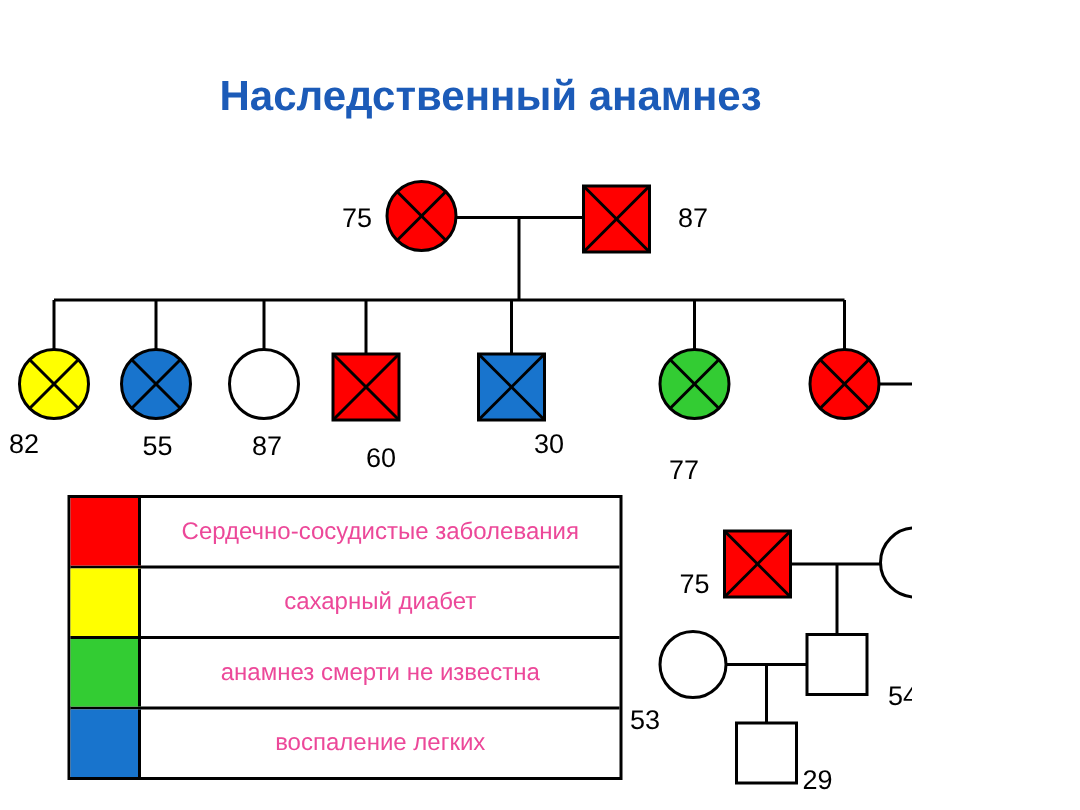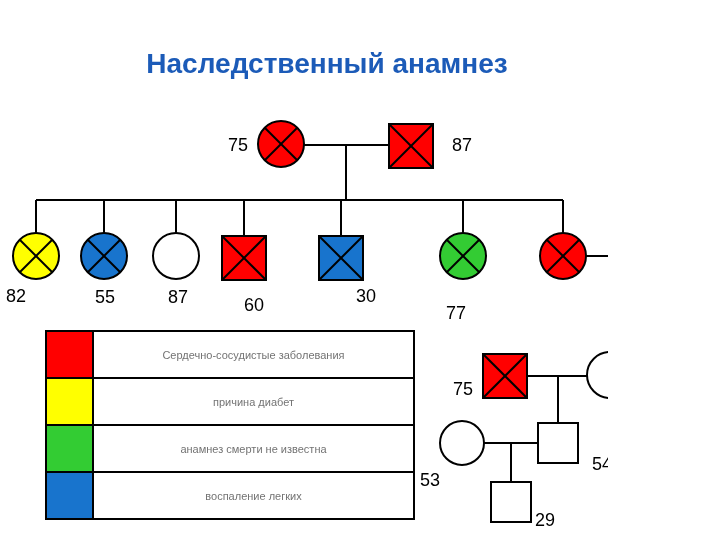--- a/index.html
+++ b/index.html
@@ -19,21 +19,21 @@
   .arrowline{stroke-width:7;}
   .legend{
     position:absolute;left:45px;top:330px;width:370px;
     border:2px solid #000;background:#fff;box-sizing:border-box;
   }
   .legend-row{display:flex;height:45px;border-bottom:2px solid #000;}
   .legend-row:last-child{border-bottom:none;}
   .legend-swatch{width:45px;border-right:2px solid #000;flex:none;}
   .legend-label{
     flex:1;display:flex;align-items:center;justify-content:center;
-    font-size:11px;color:#737373;text-align:center;
+    font-size:16px;color:#ec4899;text-align:center;
   }
 </style>
 </head>
 <body>
 
 <div class="slide">
 
   <div class="title">Наследственный анамнез</div>
 
   <svg class="pedigree" width="720" height="540" viewBox="0 0 720 540" xmlns="http://www.w3.org/2000/svg">
@@ -147,21 +147,21 @@
     </g>
   </svg>
 
   <div class="legend">
     <div class="legend-row">
       <div class="legend-swatch" style="background: rgb(255, 0, 0);"></div>
       <div class="legend-label">Сердечно-сосудистые заболевания</div>
     </div>
     <div class="legend-row">
       <div class="legend-swatch" style="background: rgb(255, 255, 0);"></div>
-      <div class="legend-label">причина диабет</div>
+      <div class="legend-label">сахарный диабет</div>
     </div>
     <div class="legend-row">
       <div class="legend-swatch" style="background: rgb(51, 204, 51);"></div>
       <div class="legend-label">анамнез смерти не известна</div>
     </div>
     <div class="legend-row">
       <div class="legend-swatch" style="background: rgb(24, 116, 205);"></div>
       <div class="legend-label">воспаление легких</div>
     </div>
   </div>

